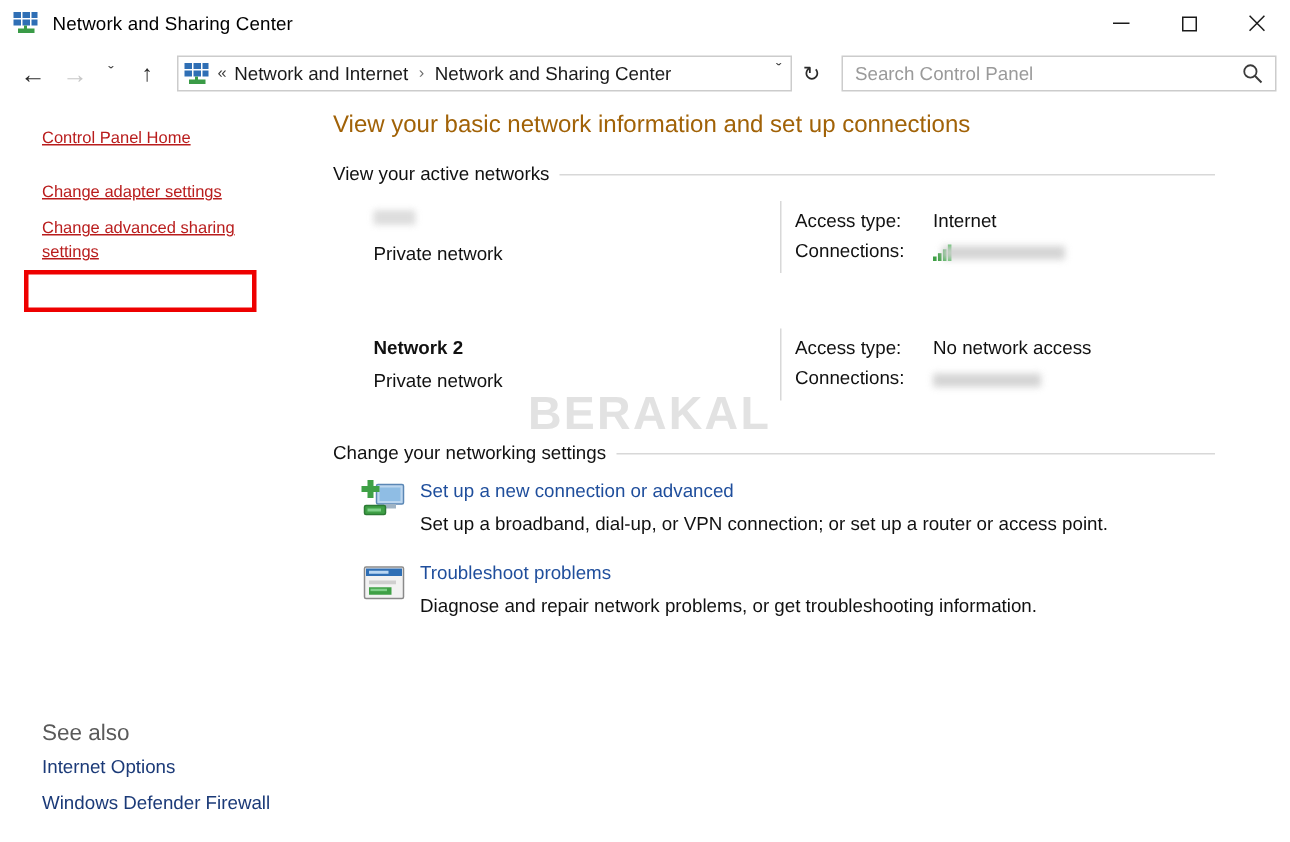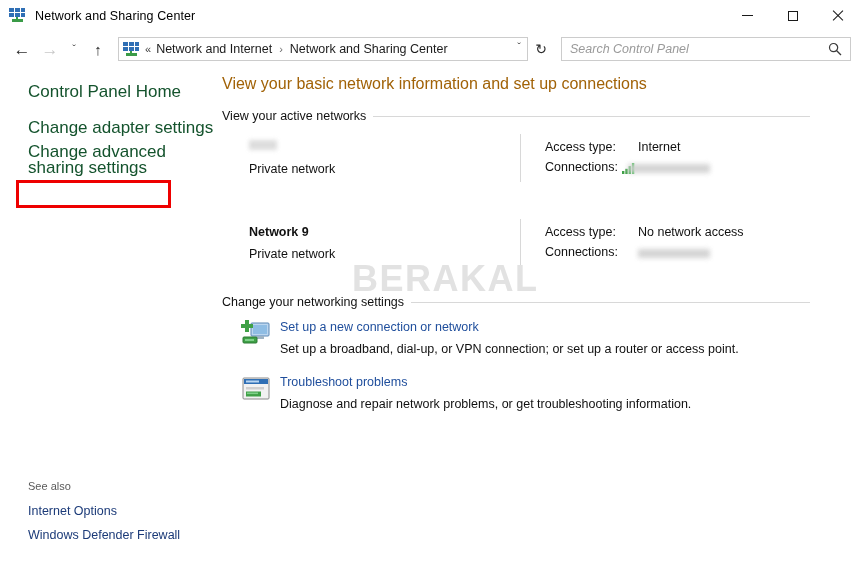--- a/index.html
+++ b/index.html
@@ -199,67 +199,67 @@
   .searchbox input {
     border: none;
     outline: none;
     background: transparent;
     font-family: "Liberation Sans", sans-serif;
     font-size: 12.5px;
     color: #111111;
     margin-left: 8px;
     width: 240px;
     padding: 0;
-    font-style: italic;
   }
   .searchbox input::placeholder { color: #9a9a9a; }
   .search-icon {
     position: absolute;
     right: 8px;
     top: 4px;
     width: 14px;
     height: 14px;
   }
 
   
   .sidebar {
     position: absolute;
     left: 0; top: 67px;
     width: 215px;
     height: 494px;
     background: #ffffff;
   }
   .side-link {
     position: absolute;
-    font-size: 17px;
-    color: #14532d;
+    font-size: 11px;
+    color: #b91c1c;
     line-height: 16px;
     cursor: pointer;
     white-space: nowrap;
+    text-decoration: underline;
   }
   .side-link.wrap { white-space: normal; width: 150px; }
   #side-home        { left: 28px; top: 17px; }
   #side-adapter     { left: 28px; top: 53px; }
   #side-advanced    { left: 28px; top: 77px; }
   #side-media       { left: 28px; top: 115px; }
 
   .redbox {
     position: absolute;
     left: 16px; top: 113px;
     width: 155px;
     height: 28px;
     border: 3px solid #ee0000;
     box-sizing: border-box;
     pointer-events: none;
   }
 
   .seealso-title {
     position: absolute;
     left: 28px; top: 413px;
-    font-size: 11px;
+    font-size: 15px;
     color: #5a5a5a;
   }
   #see-internet { left: 28px; top: 437px; }
   #see-firewall { left: 28px; top: 461px; }
   .seealso-link {
     position: absolute;
     font-size: 12.5px;
     color: #1b3a78;
     cursor: pointer;
     white-space: nowrap;
@@ -344,25 +344,24 @@
     position: relative;
     height: 20px;
     font-size: 12.5px;
     color: #111111;
     white-space: nowrap;
   }
   .net-row .key {
     position: absolute;
     left: 0; top: 0;
     width: 86px;
-    margin-left: 15px;
   }
   .net-row .val {
     position: absolute;
-    left: 108px; top: 0; text-align: center;
+    left: 92px; top: 0; text-align: center;
   }
   .net-row .val.blurred {
     background: #cfcfcf;
     color: transparent;
     width: 72px;
     height: 9px;
     top: 4px;
     border-radius: 1px;
     filter: blur(2.4px);
     opacity: 0.9;
@@ -404,21 +403,21 @@
     left: 58px; top: 24px;
     font-size: 12.5px;
     color: #111111;
     white-space: nowrap;
   }
 
   
   .watermark {
     position: absolute;
     left: 352px; top: 258px;
-    font-size: 36px;
+    font-size: 31px;
     font-weight: bold;
     color: #e2e2e2;
     letter-spacing: 1.5px;
     user-select: none;
     pointer-events: none;
   }
 </style>
 </head>
 <body>
 
@@ -520,21 +519,21 @@
               <rect x="6.6" y="4.2" width="2.4" height="7.8" fill="#49b055"></rect>
               <rect x="9.9" y="1" width="2.4" height="11" fill="#55bf60"></rect>
             </svg>
           </span>
           <span class="val blurred offset"></span>
         </div>
       </div>
     </div>
 
     <div class="net-block" id="net2">
-      <div class="net-name">Network 9</div>
+      <div class="net-name">Network 2</div>
       <div class="net-type">Private network</div>
       <div class="net-divider"></div>
       <div class="net-right">
         <div class="net-row">
           <span class="key">Access type:</span>
           <span class="val">No network access</span>
         </div>
         <div class="net-row">
           <span class="key">Connections:</span>
           <span class="val blurred"></span>
@@ -552,21 +551,21 @@
         <svg width="32" height="32" viewBox="0 0 32 32">
           <rect x="11" y="5" width="18" height="13" rx="1" fill="#bcd6ef" stroke="#5b87b5" stroke-width="1"></rect>
           <rect x="13" y="7" width="14" height="9" fill="#8fbde4"></rect>
           <rect x="16" y="18" width="8" height="3" fill="#9fb3c4"></rect>
           <rect x="3" y="19" width="14" height="6" rx="1" fill="#3fa046" stroke="#2c7a34" stroke-width="1"></rect>
           <rect x="5" y="21" width="9" height="2" fill="#7fd089"></rect>
           <rect x="5" y="2" width="4" height="12" fill="#3fa046"></rect>
           <rect x="1" y="6" width="12" height="4" fill="#3fa046"></rect>
         </svg>
       </span>
-      <span class="task-title">Set up a new connection or network</span>
+      <span class="task-title">Set up a new connection or advanced</span>
       <span class="task-desc">Set up a broadband, dial-up, or VPN connection; or set up a router or access point.</span>
     </div>
 
     <div class="task" id="task-trouble">
       <span class="task-icon">
         <svg width="32" height="32" viewBox="0 0 32 32">
           <rect x="3" y="5" width="26" height="21" rx="1" fill="#f2f2f2" stroke="#8a8a8a" stroke-width="1"></rect>
           <rect x="4" y="6" width="24" height="5" fill="#2f6fb5"></rect>
           <rect x="6" y="7.5" width="13" height="2" fill="#b9d6f2"></rect>
           <rect x="6" y="14" width="18" height="2.5" fill="#cfcfcf"></rect>

